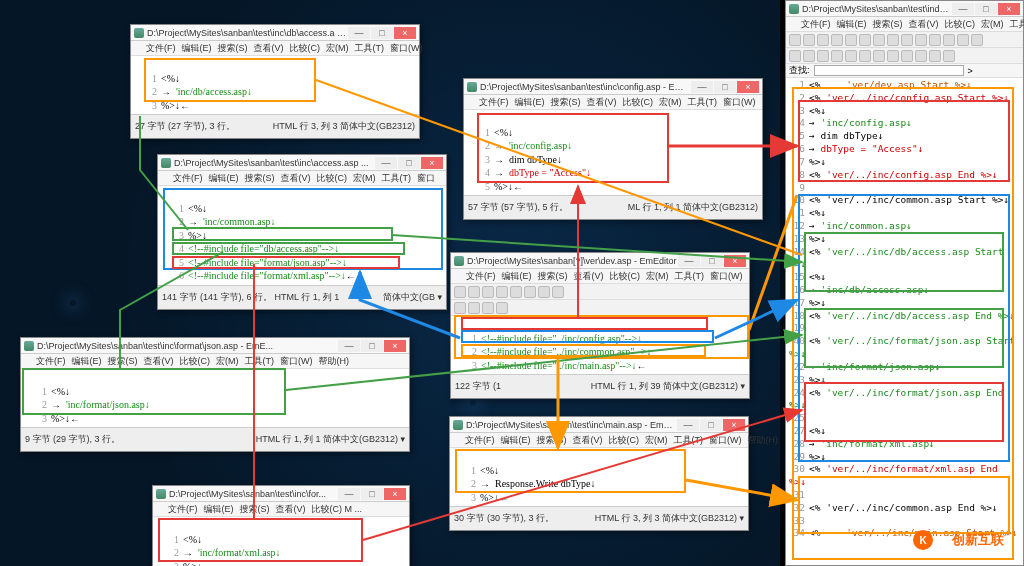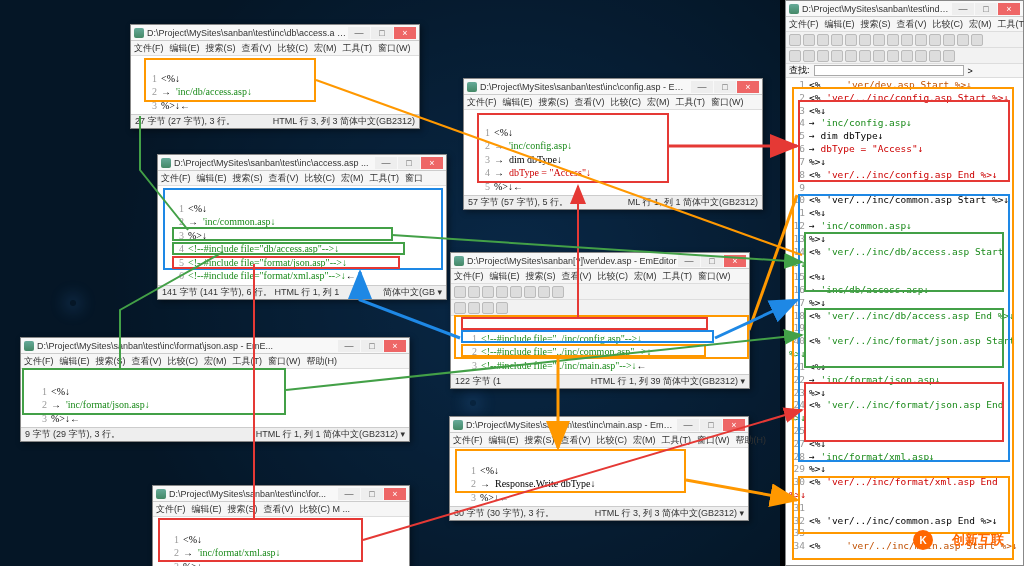--- a/index.html
+++ b/index.html
@@ -40,21 +40,21 @@
     background: linear-gradient(#6a9, #486); border-radius: 2px; margin-right: 3px;
   }
   .winbtn { width: 22px; height: 12px; display: inline-flex; align-items: center; justify-content: center; color: #555; margin-left: 1px; background: #eee; font-size: 9px; }
   .winbtn:last-child { background: #e66; color: #fff; }
   .menubar {
     background: #f6f6f6;
     border-bottom: 1px solid #ddd;
     height: 15px;
     display: flex;
     align-items: center;
-    padding: 0 3px;
+    padding: 0 15px;
     font-size: 9px;
     color: #333;
     gap: 6px;
   }
   .menubar span { white-space: nowrap; }
   .toolbar {
     background: #f2f2f2;
     border-bottom: 1px solid #ddd;
     height: 16px;
     display: flex;
@@ -73,21 +73,21 @@
     padding: 2px 16px;
     font-family: Liberation Serif, serif;
     font-size: 10px;
     line-height: 1.35;
     white-space: pre;
   }
   .ln { color: #999; display: inline-block; width: 10px; text-align: right; margin-right: 4px; }
   .green { color: #1a8a1a; }
   .orange { color: #c05000; margin-left: 20px; }
   .red { color: #c00; }
-  .status { background: #eee; border-top: 1px solid #ccc; height: 14px; font-size: 9px; display: flex; align-items: center; padding: 0 4px; gap: 8px; color: #333; }
+  .status { background: #eee; border-top: 1px solid #ccc; height: 24px; font-size: 9px; display: flex; align-items: center; padding: 0 4px; gap: 8px; color: #333; }
   .box-orange { position: absolute; border: 2px solid #ff9800; pointer-events: none; }
   .box-red    { position: absolute; border: 2px solid #e53935; pointer-events: none; }
   .box-green  { position: absolute; border: 2px solid #43a047; pointer-events: none; }
   .box-blue   { position: absolute; border: 2px solid #1e88e5; pointer-events: none; }
   svg.arrows { position: absolute; top:0; left:0; width:1024px; height:566px; pointer-events:none; }
   .findbar { height: 14px; background: #f6f6f6; border-bottom: 1px solid #ddd; display: flex; align-items: center; font-size: 9px; padding: 0 3px; gap: 4px; }
   .rightcode { font-family: Consolas, Monaco, monospace; font-size: 9.5px; line-height: 1.35; padding: 1px 3px; background: #fff; }
   .rln { color: #999; display: inline-block; width: 16px; text-align: right; margin-right: 4px; }
   .assemble { background: rgba(10,40,70,0.55); position: absolute; }
 </style>
@@ -396,21 +396,20 @@
       <div><span class="rln">1</span><span class="">&lt;%↓</span></div>
       <div><span class="rln">12</span>→  <span class="green">'inc/common.asp↓</span></div>
       <div><span class="rln">13</span><span class="">%&gt;↓</span></div>
       <div><span class="rln">14</span>&lt;% <span class="green">'ver/../inc/db/access.asp Start %&gt;↓</span></div>
       <div><span class="rln">15</span><span class="">&lt;%↓</span></div>
       <div><span class="rln">16</span>→  <span class="green">'inc/db/access.asp↓</span></div>
       <div><span class="rln">17</span><span class="">%&gt;↓</span></div>
       <div><span class="rln">18</span>&lt;% <span class="green">'ver/../inc/db/access.asp End %&gt;↓</span></div>
       <div><span class="rln">19</span><span class=""></span></div>
       <div><span class="rln">40</span>&lt;% <span class="green">'ver/../inc/format/json.asp Start %&gt;↓</span></div>
-      <div><span class="rln">21</span><span class="">&lt;%↓</span></div>
       <div><span class="rln">22</span>→  <span class="green">'inc/format/json.asp↓</span></div>
       <div><span class="rln">23</span><span class="">%&gt;↓</span></div>
       <div><span class="rln">24</span>&lt;% <span class="green">'ver/../inc/format/json.asp End %&gt;↓</span></div>
       <div><span class="rln">25</span><span class=""></span></div>
       <div><span class="rln">27</span><span class="">&lt;%↓</span></div>
       <div><span class="rln">28</span>→  <span class="green">'inc/format/xml.asp↓</span></div>
       <div><span class="rln">29</span><span class="">%&gt;↓</span></div>
       <div><span class="rln">30</span>&lt;% <span class="red">'ver/../inc/format/xml.asp End %&gt;↓</span></div>
       <div><span class="rln">31</span><span class=""></span></div>
       <div><span class="rln">32</span>&lt;% <span class="">'ver/../inc/common.asp End %&gt;↓</span></div>

